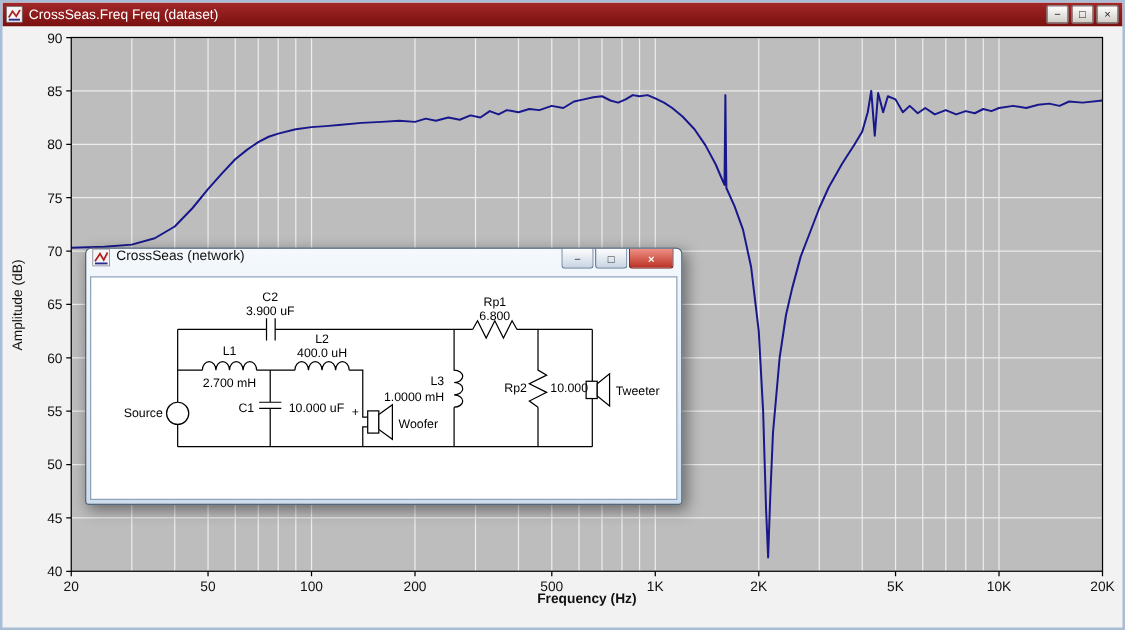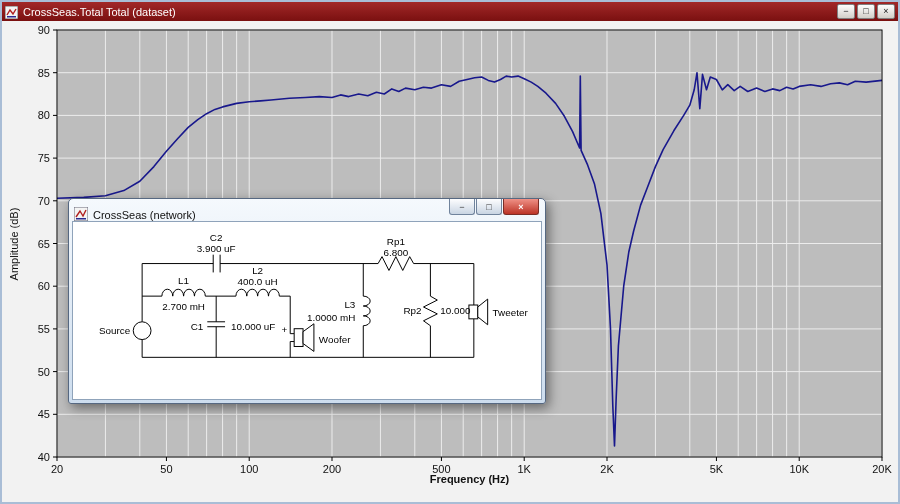--- a/index.html
+++ b/index.html
@@ -32,21 +32,21 @@
   .x-title{
     position:absolute;left:55px;width:825px;top:471px;z-index:2;
     text-align:center;font-size:11px;color:#111;font-weight:bold;
   }
   .network-window{
     position:absolute;left:66px;top:196px;width:478px;height:206px;z-index:10;
     box-sizing:border-box;border:1px solid #566881;border-radius:5px 5px 3px 3px;
     background:linear-gradient(#f5f9fd,#cdddee);
     box-shadow:3px 4px 12px rgba(0,0,0,0.45);
   }
-  .net-titlebar{height:22px;display:flex;align-items:flex-end;padding:0 5px;position:relative;}
+  .net-titlebar{height:22px;display:flex;align-items:flex-start;padding:0 5px;position:relative;}
   .net-icon{width:14px;height:14px;margin-right:5px;flex:0 0 auto;}
   .net-title{font-size:11px;color:#101010;flex:1;white-space:nowrap;}
   .net-controls{position:absolute;right:6px;top:0;display:flex;}
   .net-btn{
     height:16px;width:26px;padding:0;margin-left:1px;
     border:1px solid #70839c;border-top:none;border-radius:0 0 3px 3px;
     background:linear-gradient(#fdfdfe,#c9d5e3);
     font-size:9px;line-height:14px;color:#333;text-align:center;cursor:default;
     font-family:"Liberation Sans",sans-serif;
   }
@@ -67,21 +67,21 @@
 <div class="app-window">
 
   <div class="titlebar">
     <span class="app-icon">
       <svg width="13" height="13" viewBox="0 0 13 13">
         <rect x="0" y="0" width="13" height="13" fill="#f4f4f4" stroke="#666"></rect>
         <polyline points="2,9 5,4 8,8 11,3" fill="none" stroke="#b02020" stroke-width="1.4"></polyline>
         <rect x="2" y="10" width="9" height="1.5" fill="#2a2a90"></rect>
       </svg>
     </span>
-    <span class="title-text">CrossSeas.Total Total (dataset)</span>
+    <span class="title-text">CrossSeas.Freq Freq (dataset)</span>
     <span class="win-controls">
       <button class="winbtn">−</button>
       <button class="winbtn">□</button>
       <button class="winbtn">×</button>
     </span>
   </div>
 
   <svg id="chart-svg" width="900" height="504" viewBox="0 0 900 504">
       <rect x="55" y="28" width="825" height="427" fill="#bdbdbd"></rect>
       <g stroke="#ececec" stroke-width="1">

